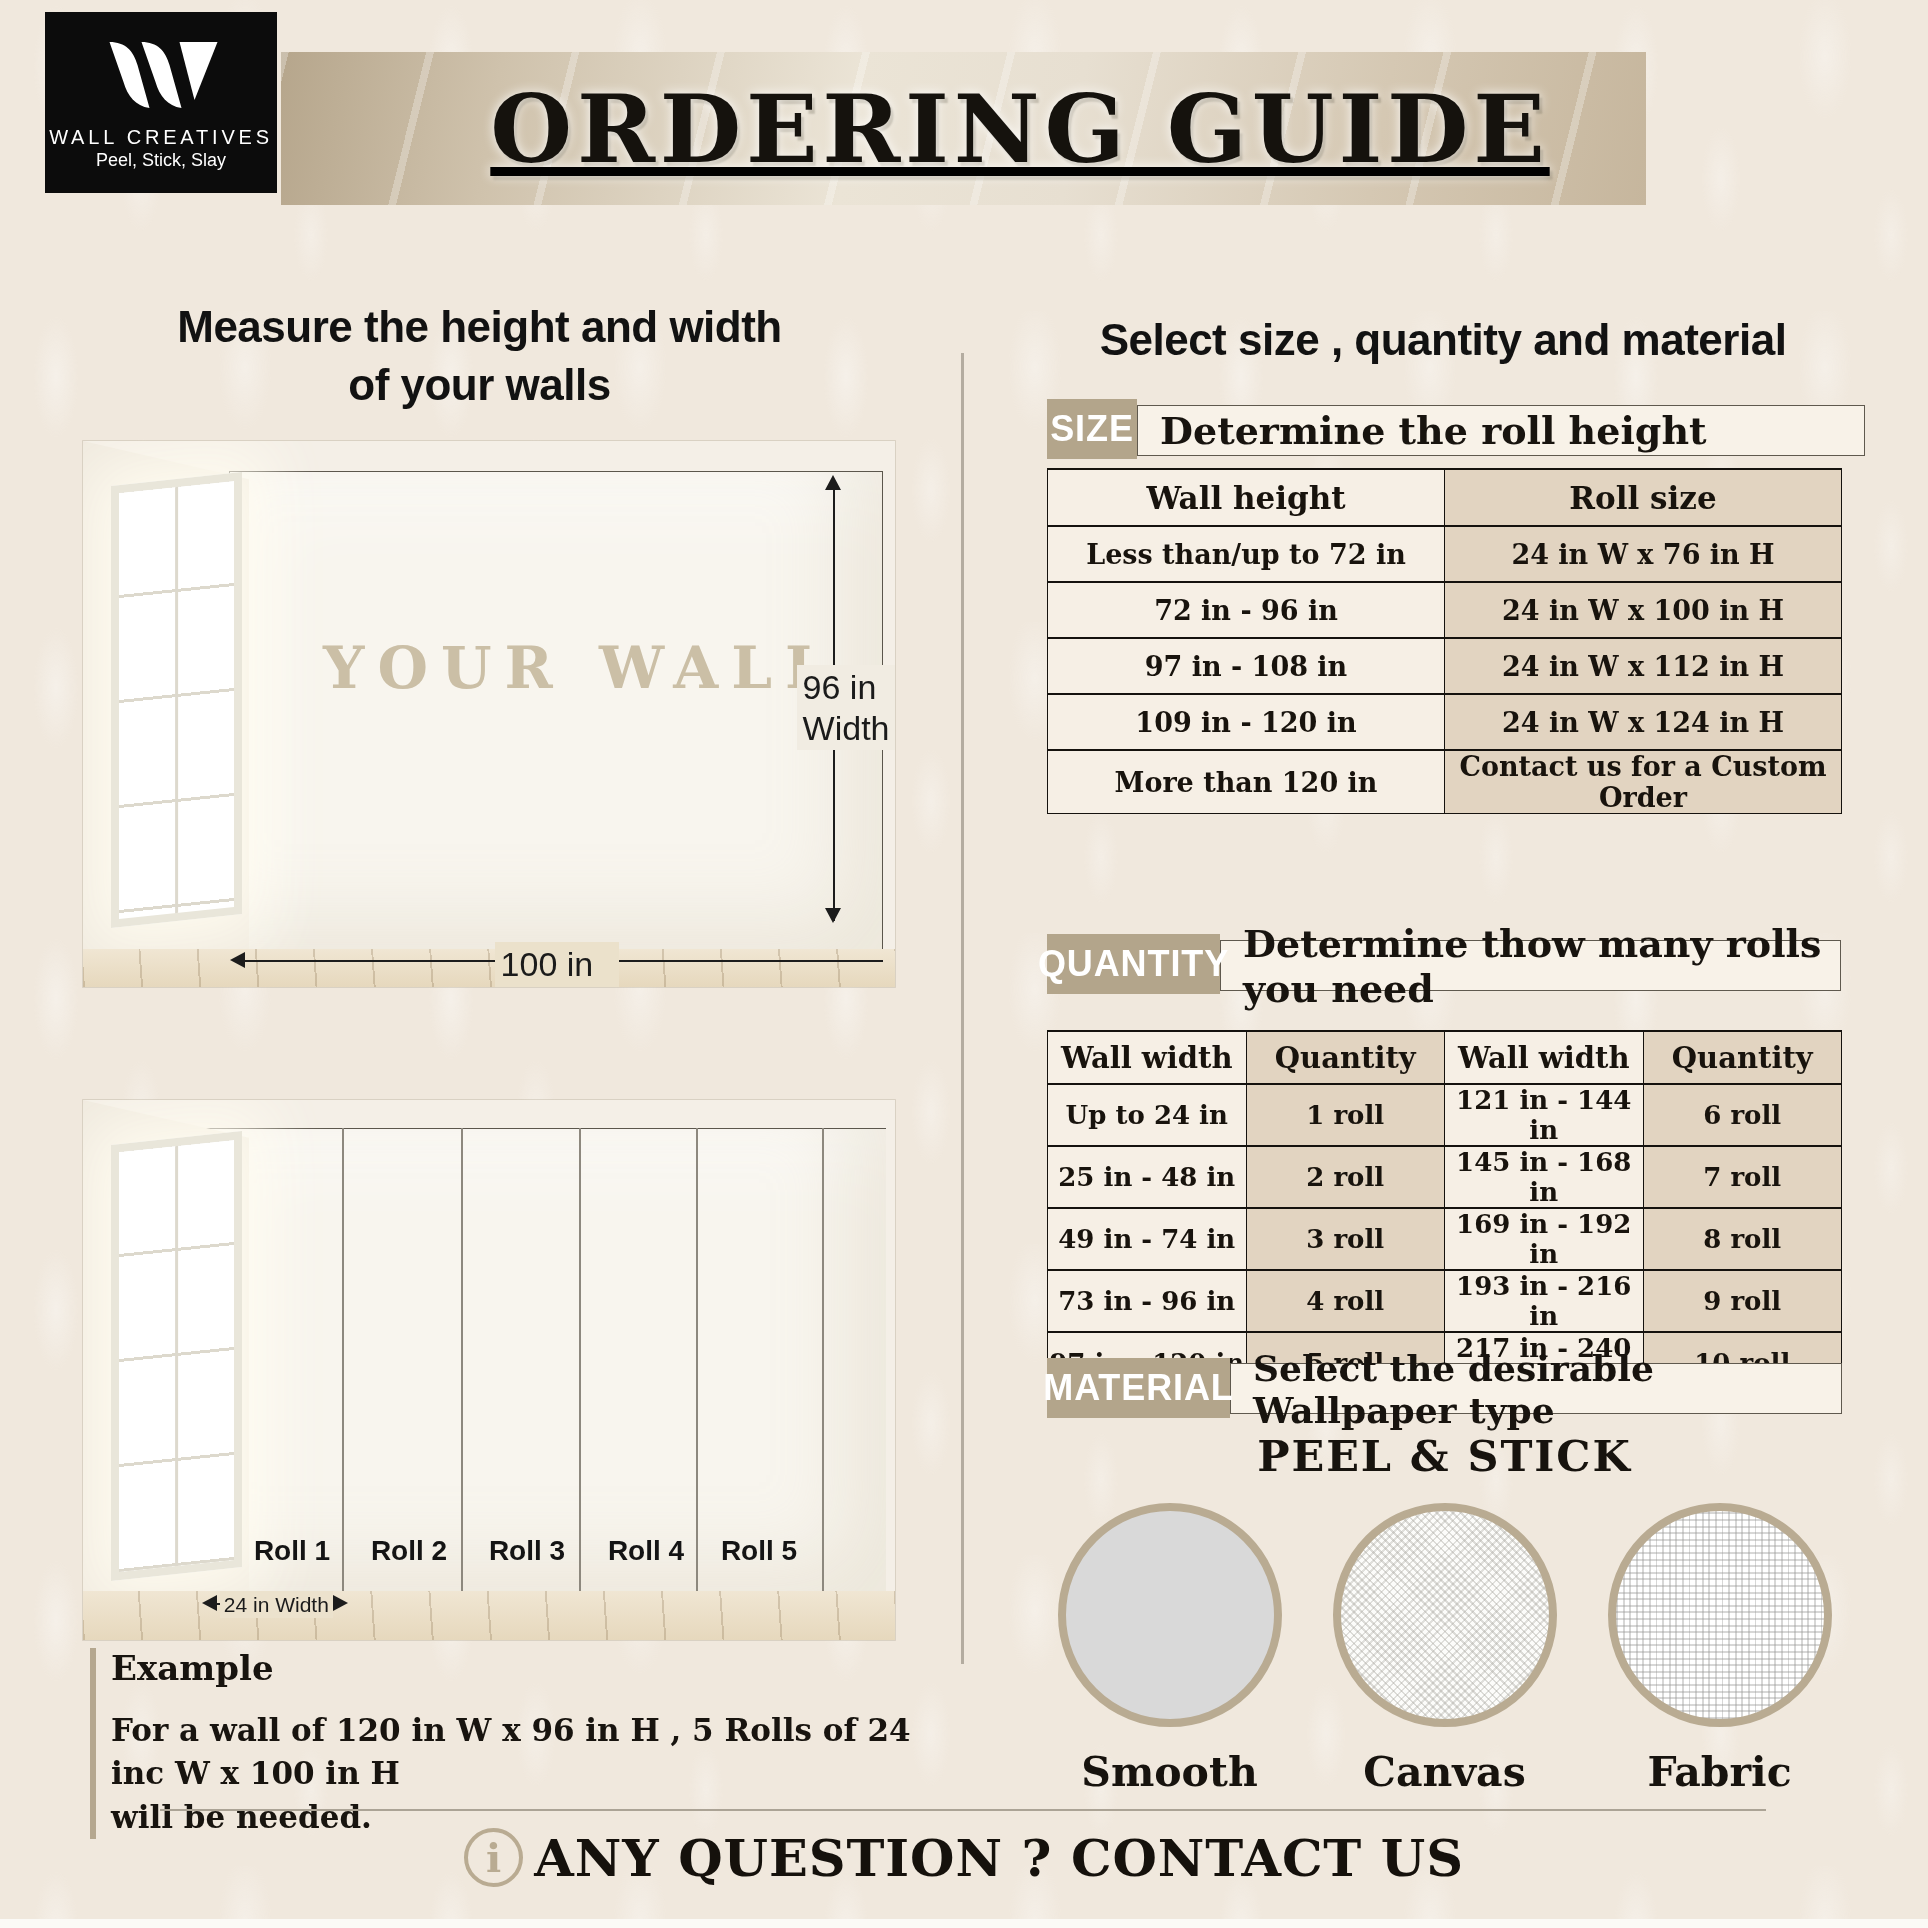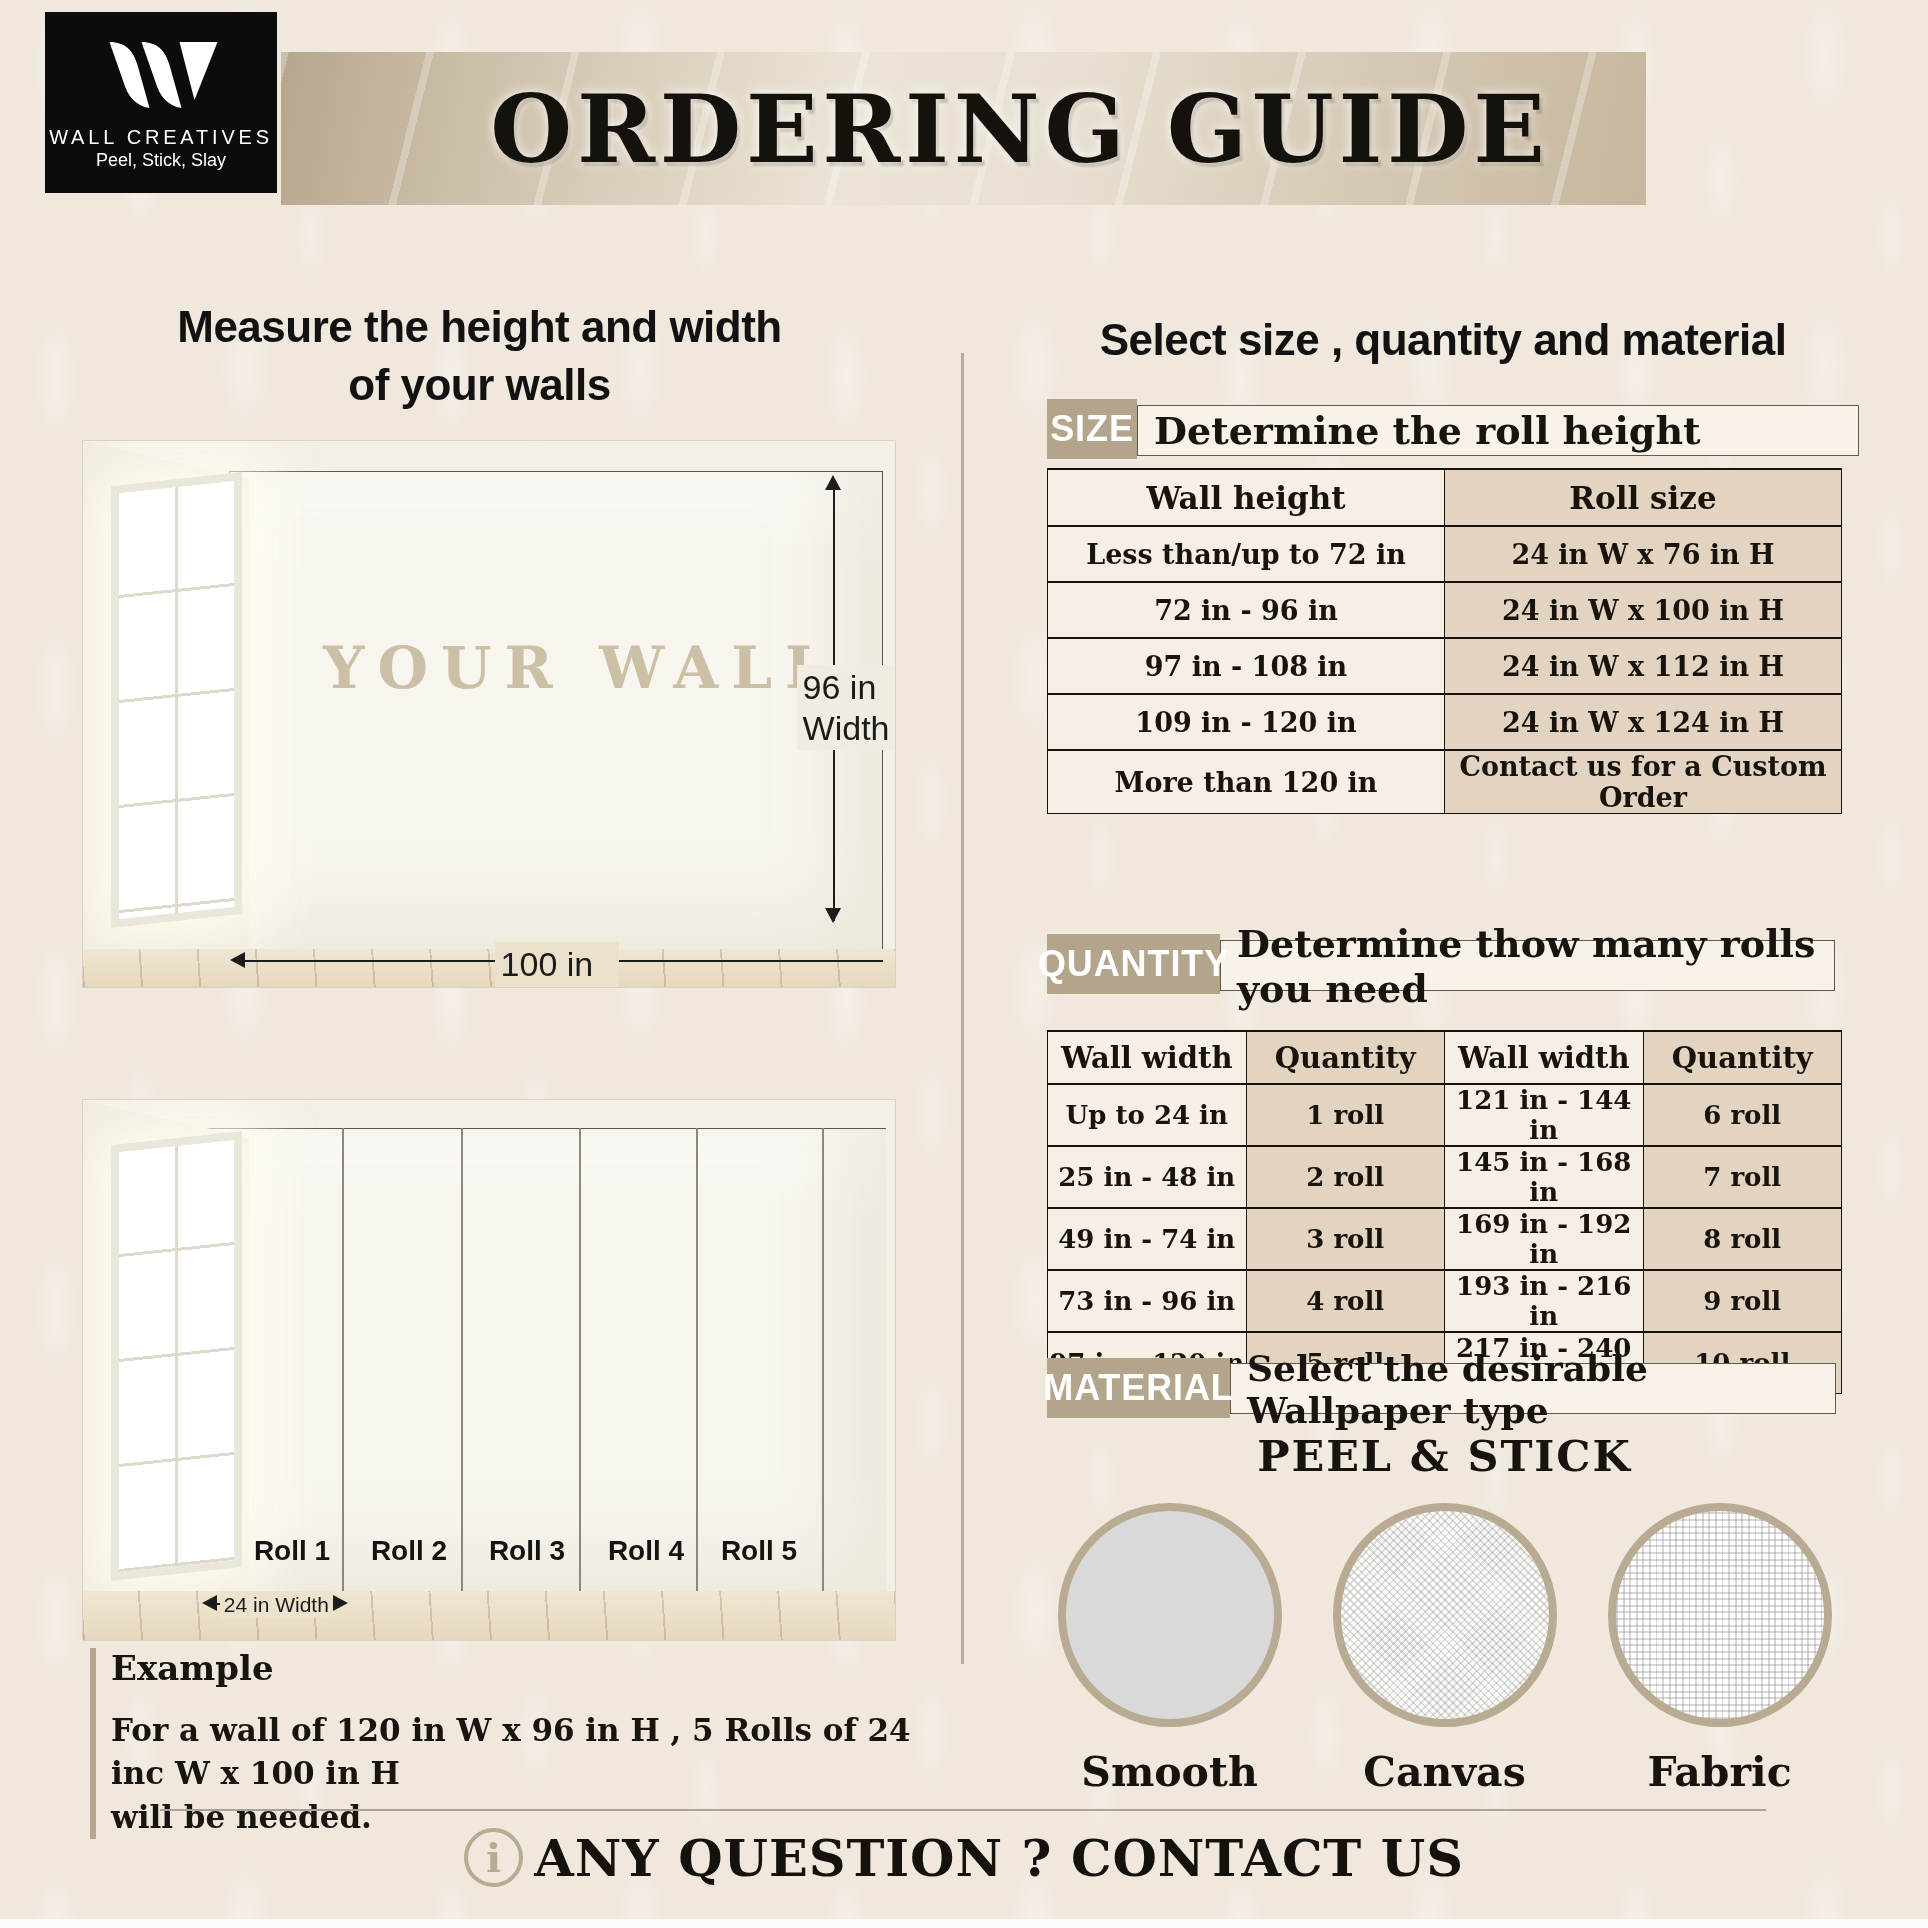--- a/index.html
+++ b/index.html
@@ -16,21 +16,21 @@
   .abs{position:absolute;}
 
   
   .logo-box{left:45px;top:12.2px;width:232px;height:181px;background:#0c0c0c;color:#fff;
     display:flex;flex-direction:column;align-items:center;justify-content:center;z-index:3;}
   .logo-mark{width:141px;height:90px;}
   .brand-name{font-size:20px;letter-spacing:3.8px;margin-top:1.9px;}
   .brand-tag{font-size:18px;margin-top:0.9px;}
   .banner{left:281px;top:52px;width:1365px;height:153px;
     background:linear-gradient(100deg,#b6a68c 0%,#cfc2ac 16%,#ebe4d6 42%,#e7dfd1 58%,#d5c8b3 80%,#c6b69d 100%);
-    display:flex;align-items:center;justify-content:center;}
+    display:flex;align-items:center;justify-content:center;text-decoration:underline;}
   .banner::after{content:"";position:absolute;inset:0;
     background:repeating-linear-gradient(104deg,rgba(255,255,255,.28) 0 7.5px,transparent 7.5px 141px);}
   .title{position:relative;z-index:1;font-family:"DejaVu Serif","Liberation Serif",serif;font-weight:700;
     font-size:94px;letter-spacing:4.7px;color:#15120d;padding-left:113px;
     text-shadow:0 0 11.3px rgba(255,255,255,.95),2.8px 3.8px 1.9px rgba(70,60,40,.28);}
 
   
   .col-heading{font-weight:700;font-size:44px;letter-spacing:-0.5px;color:#121212;text-align:center;line-height:1.32;}
   .left-heading{left:56px;top:298px;width:847px;}
   .right-heading{left:991px;top:311px;width:904px;}
@@ -74,21 +74,21 @@
   
   .example{left:90px;top:1648px;width:847px;border-left:6.6px solid #b5a78f;padding-left:15px;
     font-family:"DejaVu Serif","Liberation Serif",serif;font-weight:700;color:#18140f;}
   .example .ex-title{font-size:34px;margin-bottom:21px;}
   .example .ex-line{font-size:31px;line-height:1.4;}
 
   
   .chip{position:absolute;background:#b3a58b;color:#fff;display:flex;align-items:center;justify-content:center;
     font-weight:700;font-size:36px;letter-spacing:0.9px;z-index:2;}
   .strip{position:absolute;background:#f8f2e8;border:1.9px solid #5f594e;display:flex;align-items:center;
-    font-family:"DejaVu Serif","Liberation Serif",serif;font-weight:700;font-size:38px;color:#18140f;padding-left:16px;}
+    font-family:"DejaVu Serif","Liberation Serif",serif;font-weight:700;font-size:38px;color:#18140f;padding-left:22px;}
 
   
   table.guide{position:absolute;border-collapse:collapse;table-layout:fixed;
     font-family:"DejaVu Serif","Liberation Serif",serif;font-weight:700;color:#18130d;text-align:center;}
   table.guide td,table.guide th{border:1.9px solid #15120e;padding:0;}
   table.guide tr{border-top:2.8px solid #15120e;}
   .size-table{left:1047px;top:468px;width:795px;}
   .size-table th{height:55px;font-size:31px;}
   .size-table td{height:54px;font-size:27px;}
   .qty-table{left:1047px;top:1030px;width:795px;}

